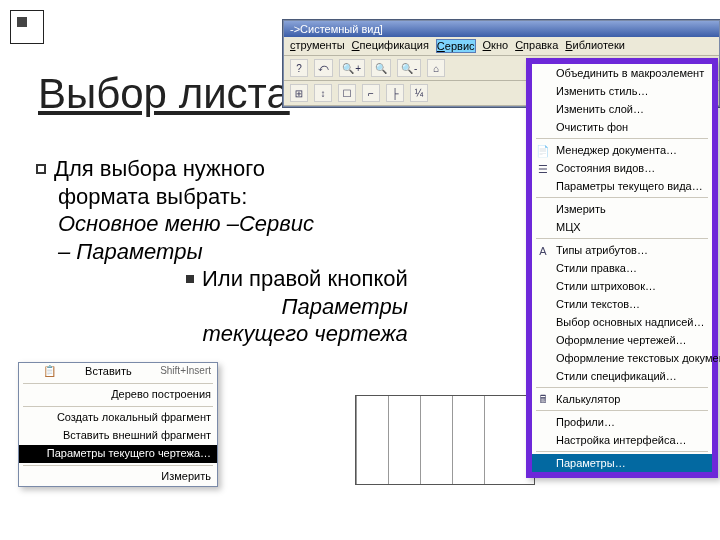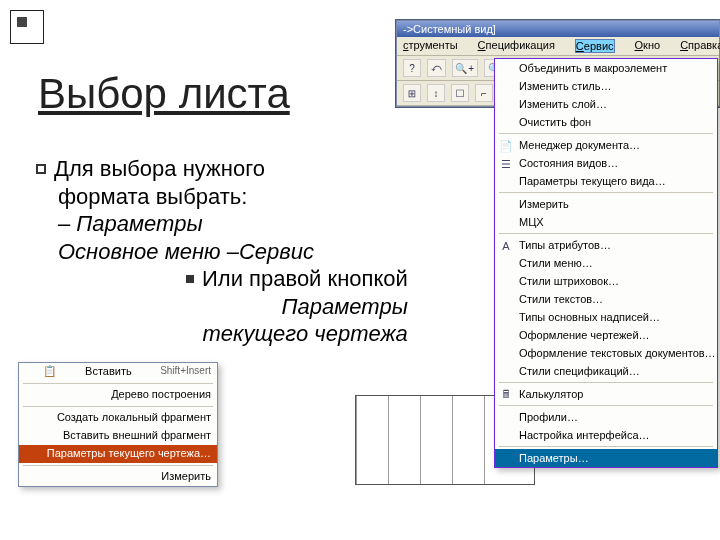--- a/index.html
+++ b/index.html
@@ -45,36 +45,36 @@
     background: #333;
     margin-right: 8px;
     vertical-align: 3px;
   }
   .sub-lines { margin-left: 150px; text-align: right; }
   
   .app {
     position: absolute;
     right: 0;
     top: 20px;
-    width: 324px;
+    width: 437px;
     border: 1px solid #7a8aa8;
     box-shadow: 0 0 0 1px #4b5a78;
     font-size: 11px;
     background: #eceae4;
   }
   .titlebar {
     background: linear-gradient(#8aa4d8, #3c5ea8);
     color: #fff;
     padding: 2px 6px;
     font-size: 11px;
   }
   .menubar {
     background: #ece9d8;
     display: flex;
-    gap: 20px;
+    gap: 7px;
     padding: 2px 6px;
     border-bottom: 1px solid #b8b5a5;
   }
   .menubar .mi { color: #000; cursor: default; }
   .menubar .mi u { text-decoration: underline; }
   .menubar .active { background: #7dd3fc; border:1px solid #5a7bb5; padding:0 0; }
   .toolbar {
     background: #ece9d8;
     display: flex;
     gap: 6px;
@@ -90,23 +90,23 @@
     align-items: center;
     justify-content: center;
     font-size: 11px;
     color: #335;
   }
   .tool.small { width: auto; min-width: 18px; padding: 0 3px; font-size: 10px; }
   .dropdown-menu {
     position: absolute;
     right: 0;
     top: 38px;
-    width: 224px;
+    width: 192px;
     background: #fdfdfb;
-    border: 1px solid #6d28d9;
+    border: 6px solid #6d28d9;
     box-shadow: 3px 3px 6px rgba(0,0,0,0.25);
     z-index: 5;
     font-size: 11px;
   }
   .dropdown-menu .grp-sep {
     height: 1px;
     background: #ccc8bc;
     margin: 2px 4px;
   }
   .dropdown-menu .item {
@@ -142,21 +142,21 @@
     z-index: 6;
     font-size: 11px;
   }
   .ctx-menu .item {
     display: flex;
     justify-content: space-between;
     padding: 2px 6px 2px 24px;
     position: relative;
     min-height: 18px;
   }
-  .ctx-menu .item.highlight { background: #c2410c; color: #fff; }
+  .ctx-menu .item.highlight { background: #000000; color: #fff; }
   .ctx-menu .sep { height:1px; background:#ccc8bc; margin:2px 4px; }
   .shortcut { color: #666; font-size: 10px; }
   
   .drawing-stub {
     position: absolute;
     left: 355px; top: 395px;
     width: 180px; height: 90px;
     border: 1px solid #555;
     background: #fff;
     font-size: 5px;
@@ -172,22 +172,22 @@
 
 <div class="deco-sq">
     <div class="inner"></div>
   </div>
 
 <div class="slide-title">Выбор листа</div>
 
 <div class="body-text">
   <div><span class="bullet-sq"></span><span>Для выбора нужного</span></div>
   <div style="margin-left:22px">формата выбрать:</div>
+  <div class="italic" style="margin-left:22px">Основное меню –Сервис</div>
   <div class="italic" style="margin-left:22px">– Параметры</div>
-  <div class="italic" style="margin-left:22px">Основное меню –Сервис</div>
   <div class="sub-lines"><span class="sub-bullet"></span><span>Или правой кнопкой</span></div>
   <div class="italic sub-lines" style="margin-left:18px">Параметры</div>
   <div class="italic sub-lines" style="margin-left:18px">текущего чертежа</div>
 </div>
 
 <div class="app">
   <div class="titlebar">-&gt;Системный вид]</div>
   <div class="menubar" id="menubar">
       <span class="mi"><u>с</u>трументы</span>
       <span class="mi"><u>С</u>пецификация</span>
@@ -253,33 +253,33 @@
       <span class="icon-slot"></span>
       <span>МЦХ</span>
     </div>
     <div class="grp-sep"></div>
     <div class="item">
       <span class="icon-slot">А</span>
       <span>Типы атрибутов…</span>
     </div>
     <div class="item">
       <span class="icon-slot"></span>
-      <span>Стили меню…</span>
+      <span>Стили правка…</span>
     </div>
     <div class="item">
       <span class="icon-slot"></span>
       <span>Стили штриховок…</span>
     </div>
     <div class="item">
       <span class="icon-slot"></span>
       <span>Стили текстов…</span>
     </div>
     <div class="item">
       <span class="icon-slot"></span>
-      <span>Типы основных надписей…</span>
+      <span>Выбор основных надписей…</span>
     </div>
     <div class="item">
       <span class="icon-slot"></span>
       <span>Оформление чертежей…</span>
     </div>
     <div class="item">
       <span class="icon-slot"></span>
       <span>Оформление текстовых документов…</span>
     </div>
     <div class="item">

